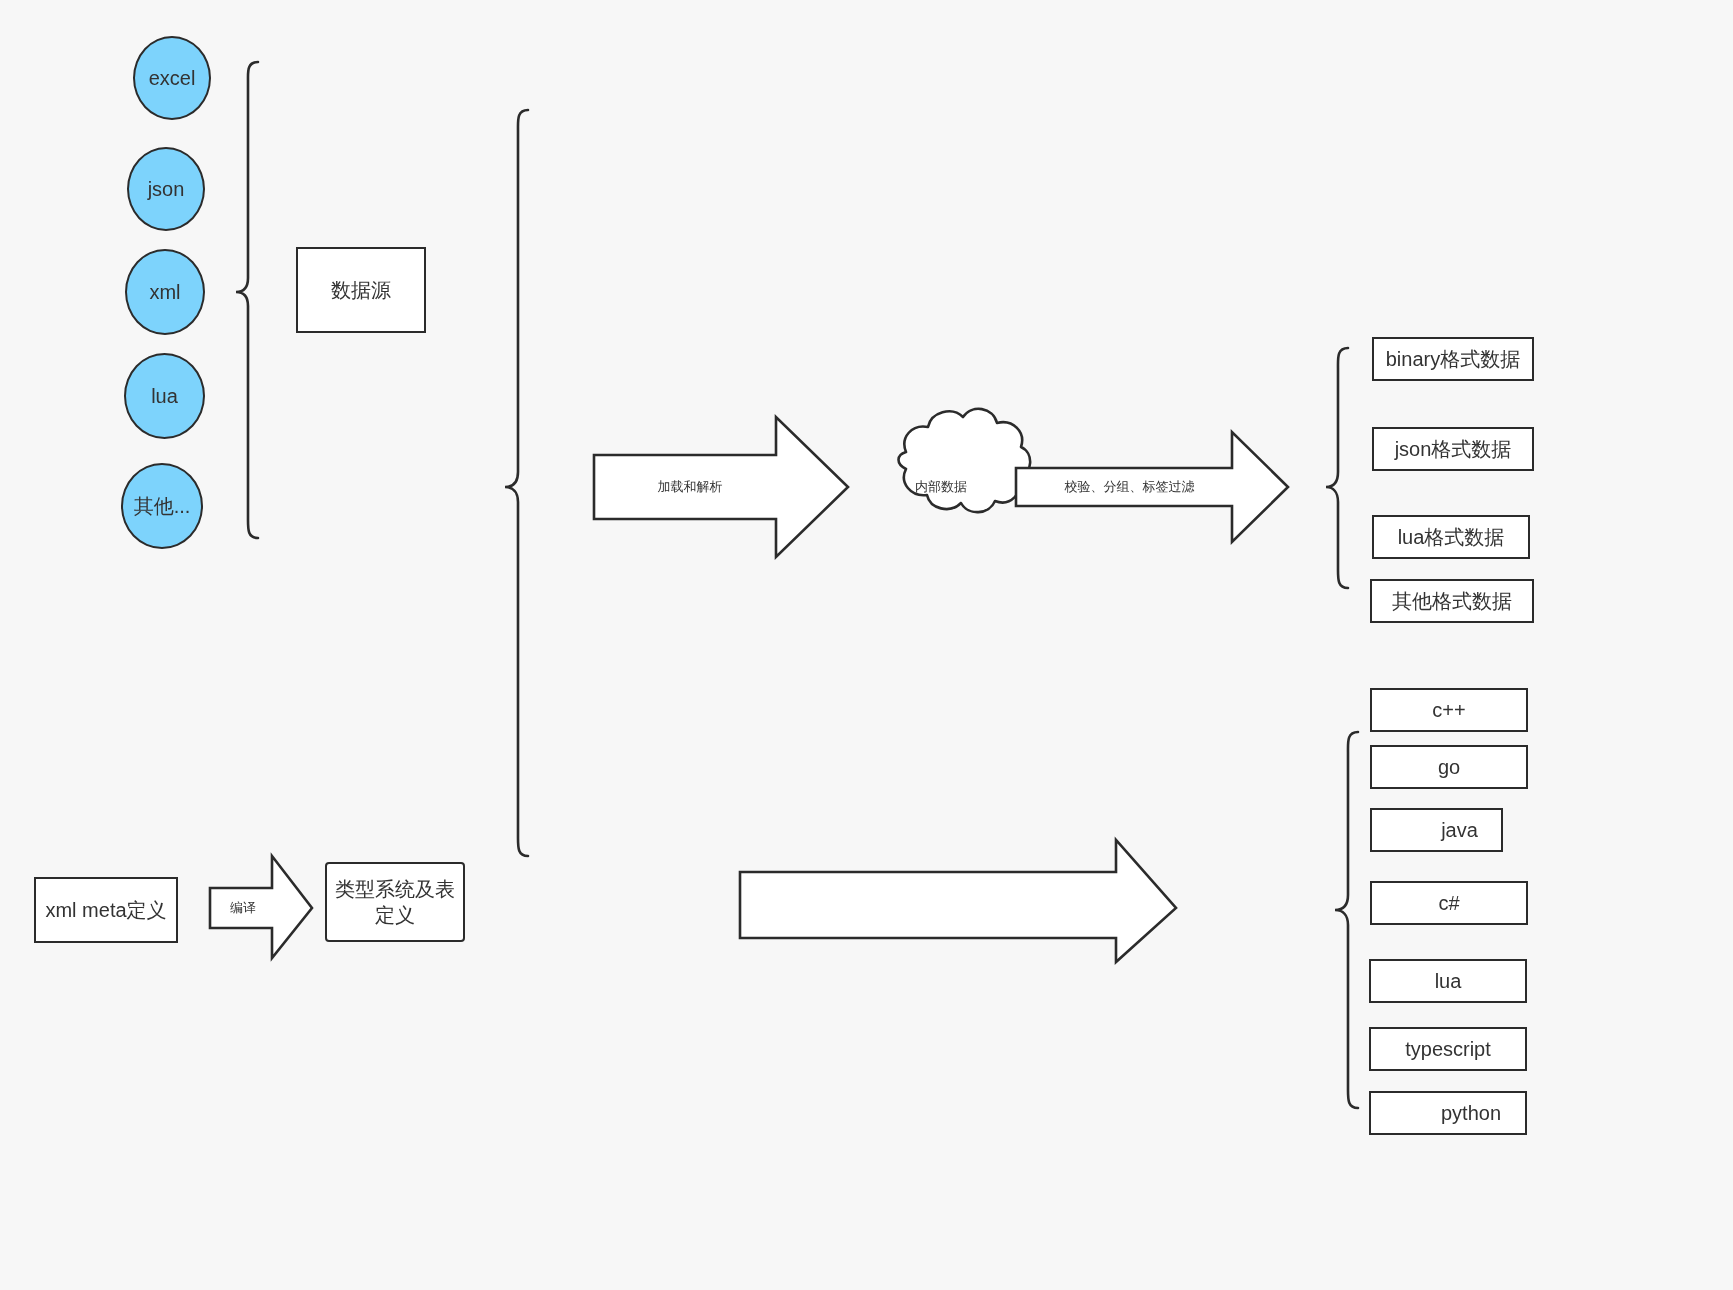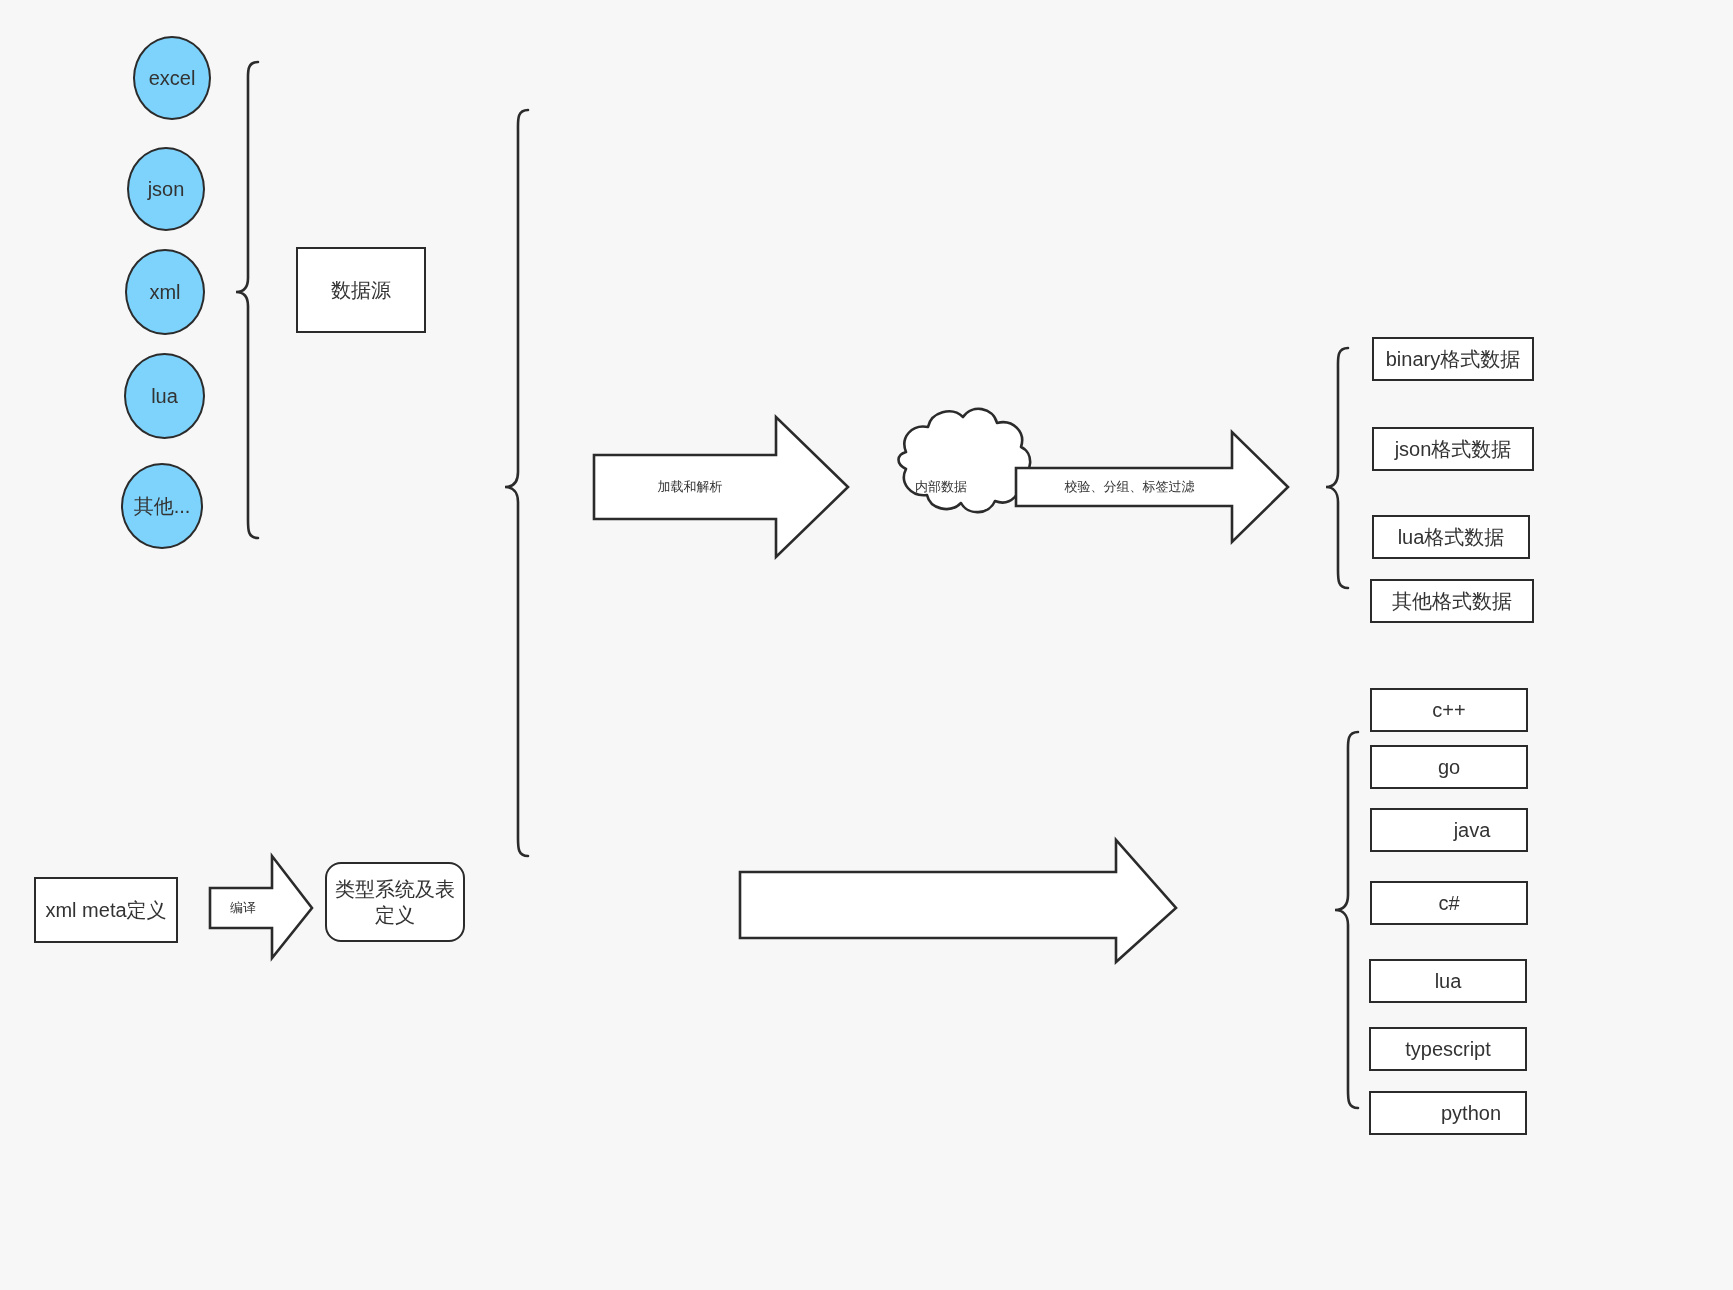--- a/index.html
+++ b/index.html
@@ -20,21 +20,21 @@
     font-size:20px;
     line-height:1.25;
   }
   .rect{
     border:2.6px solid #2b2b2b;
     background:#ffffff;
     font-size:20px;
     line-height:1.3;
   }
   .rect.thin{border-width:2.2px;}
-  .rounded{border-radius:16px;}
+  .rounded{border-radius:4px;}
   .arrowlabel{
     position:absolute;
     display:flex;align-items:center;justify-content:center;
     font-size:13px;color:#333333;
     pointer-events:none;
     text-align:center;
   }
   .svgwrap{position:absolute;left:0;top:0;}
   svg{display:block;overflow:visible;}
 </style>
@@ -135,21 +135,21 @@
   <div class="node rect thin" style="left:1370px;top:579px;width:164px;height:44px;">
     <span>其他格式数据</span>
   </div>
 
   <div class="node rect thin" style="left:1370px;top:688px;width:158px;height:44px;">
     <span>c++</span>
   </div>
   <div class="node rect thin" style="left:1370px;top:745px;width:158px;height:44px;">
     <span>go</span>
   </div>
-  <div class="node rect thin" style="left:1370px;top:808px;width:158px;height:44px;padding-left:46px;">
+  <div class="node rect thin" style="left:1370px;top:808px;width:133px;height:44px;padding-left:46px;">
     <span>java</span>
   </div>
   <div class="node rect thin" style="left:1370px;top:881px;width:158px;height:44px;">
     <span>c#</span>
   </div>
   <div class="node rect thin" style="left:1369px;top:959px;width:158px;height:44px;">
     <span>lua</span>
   </div>
   <div class="node rect thin" style="left:1369px;top:1027px;width:158px;height:44px;">
     <span>typescript</span>

